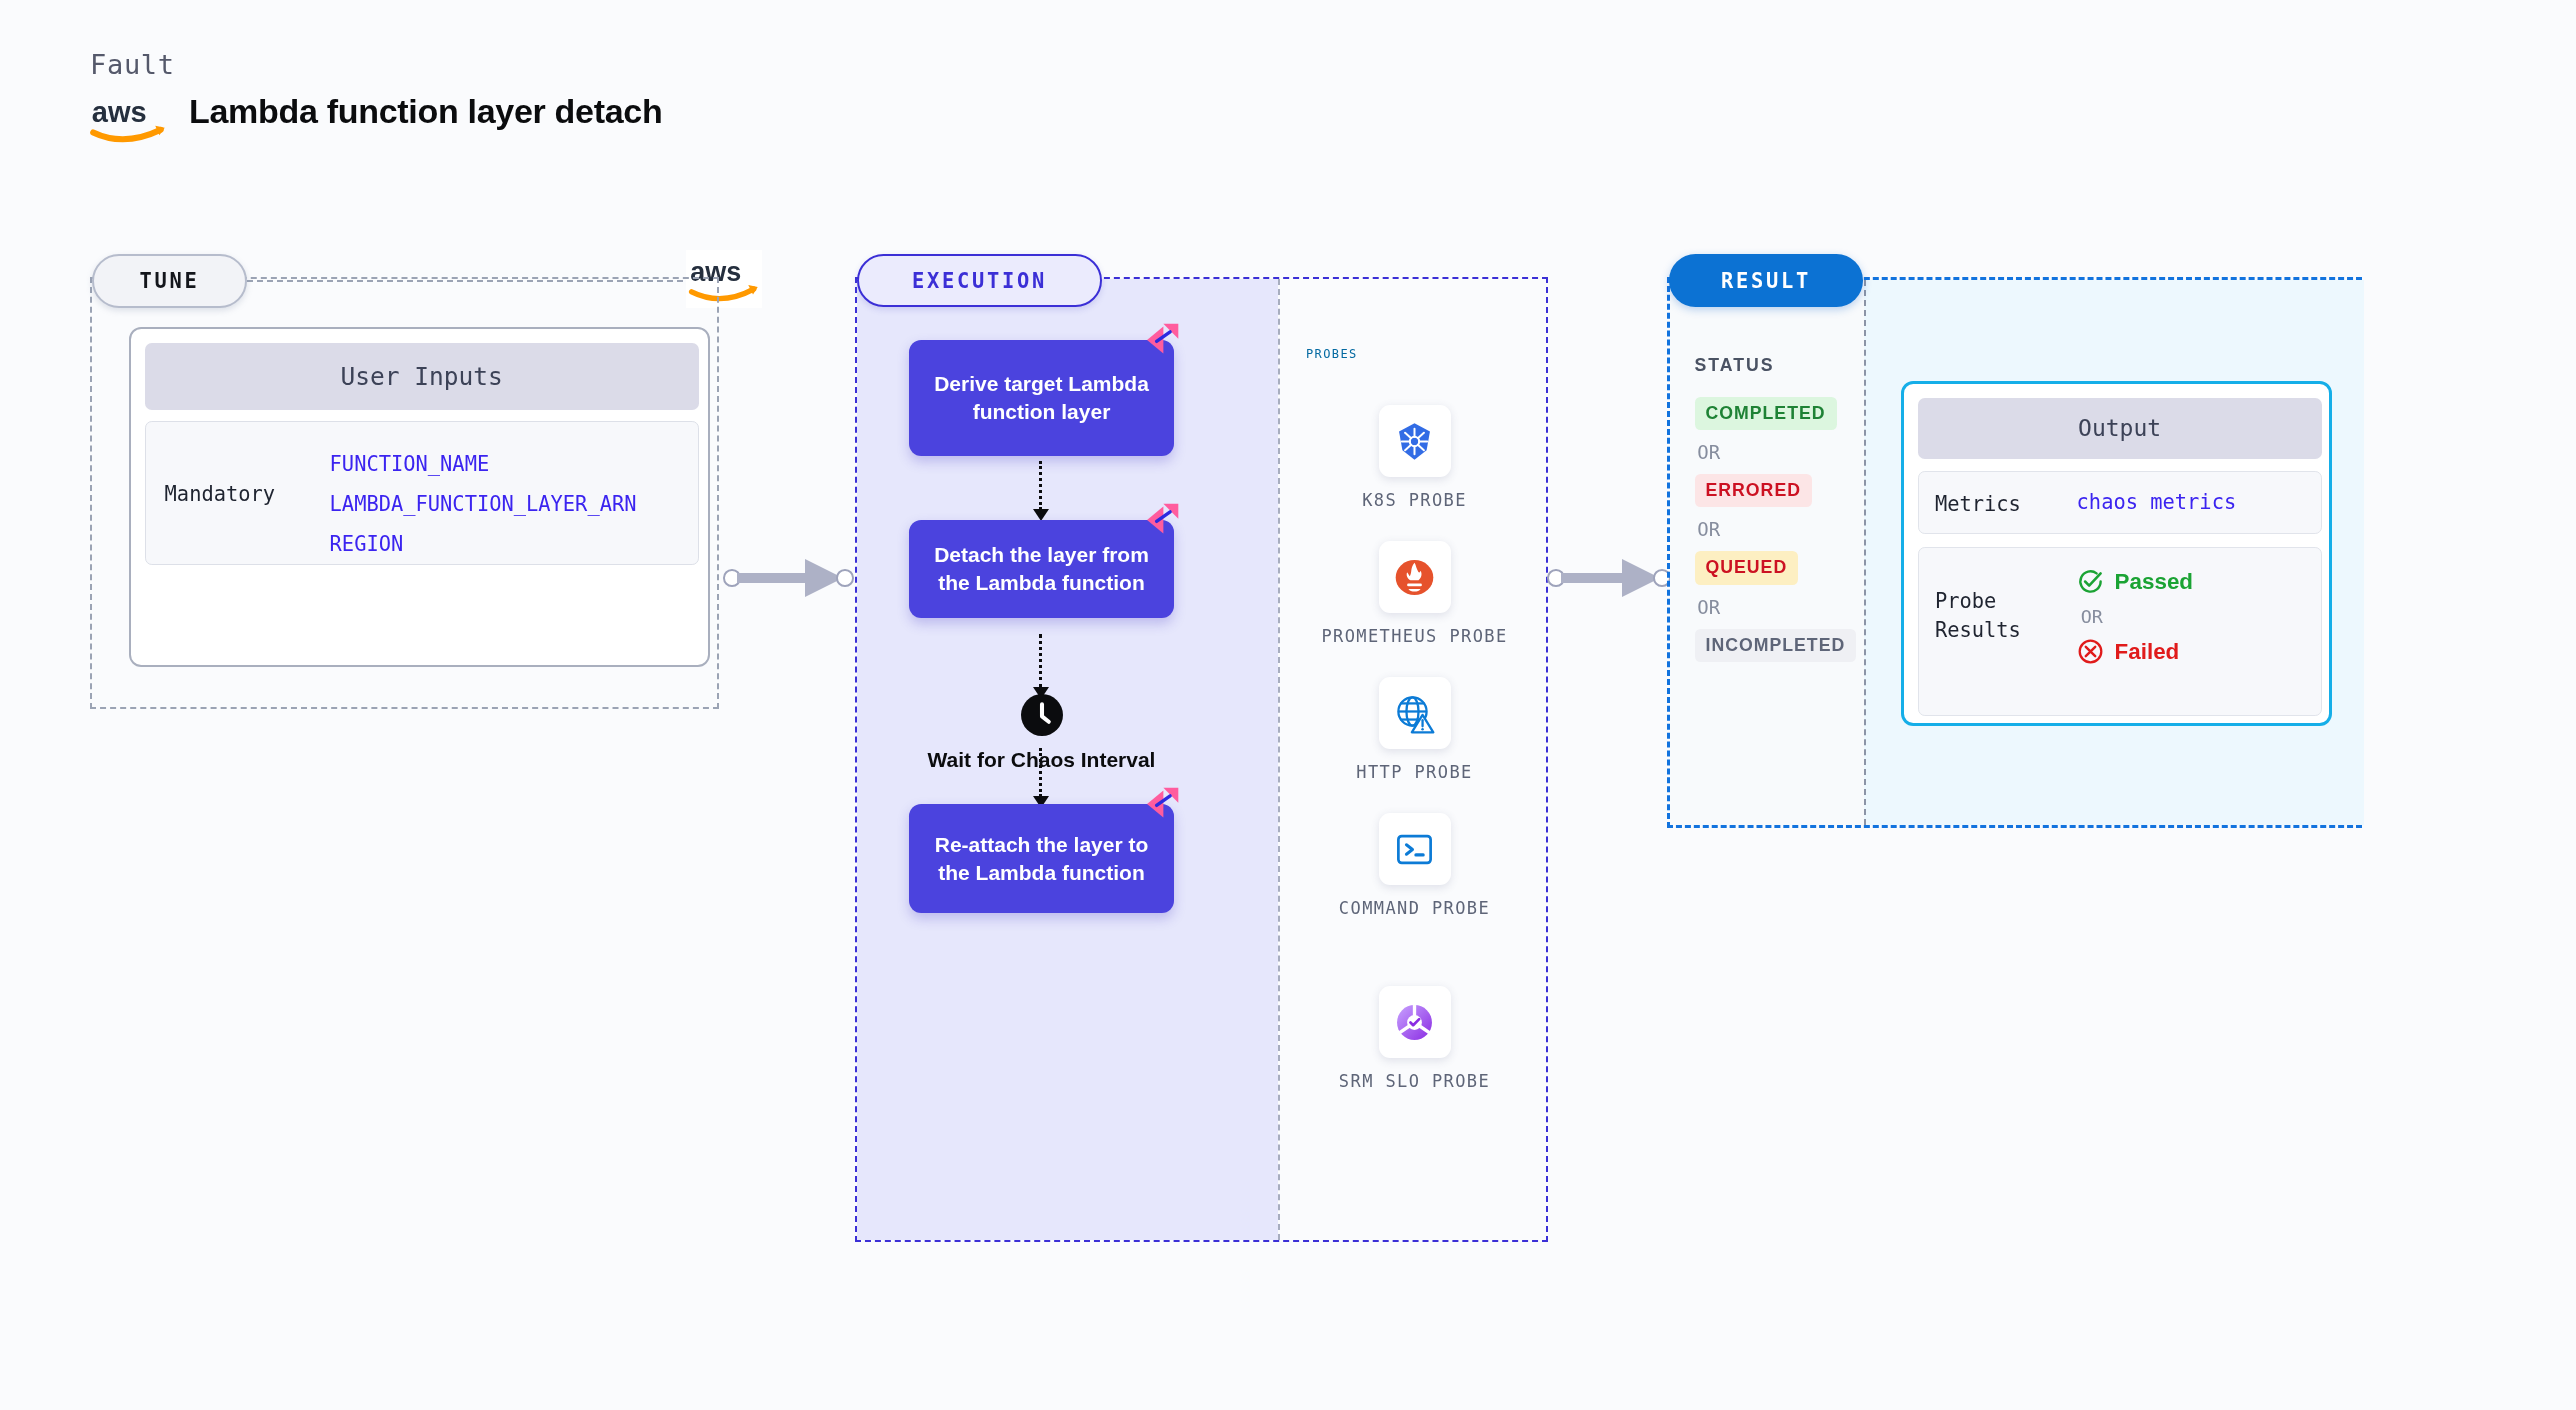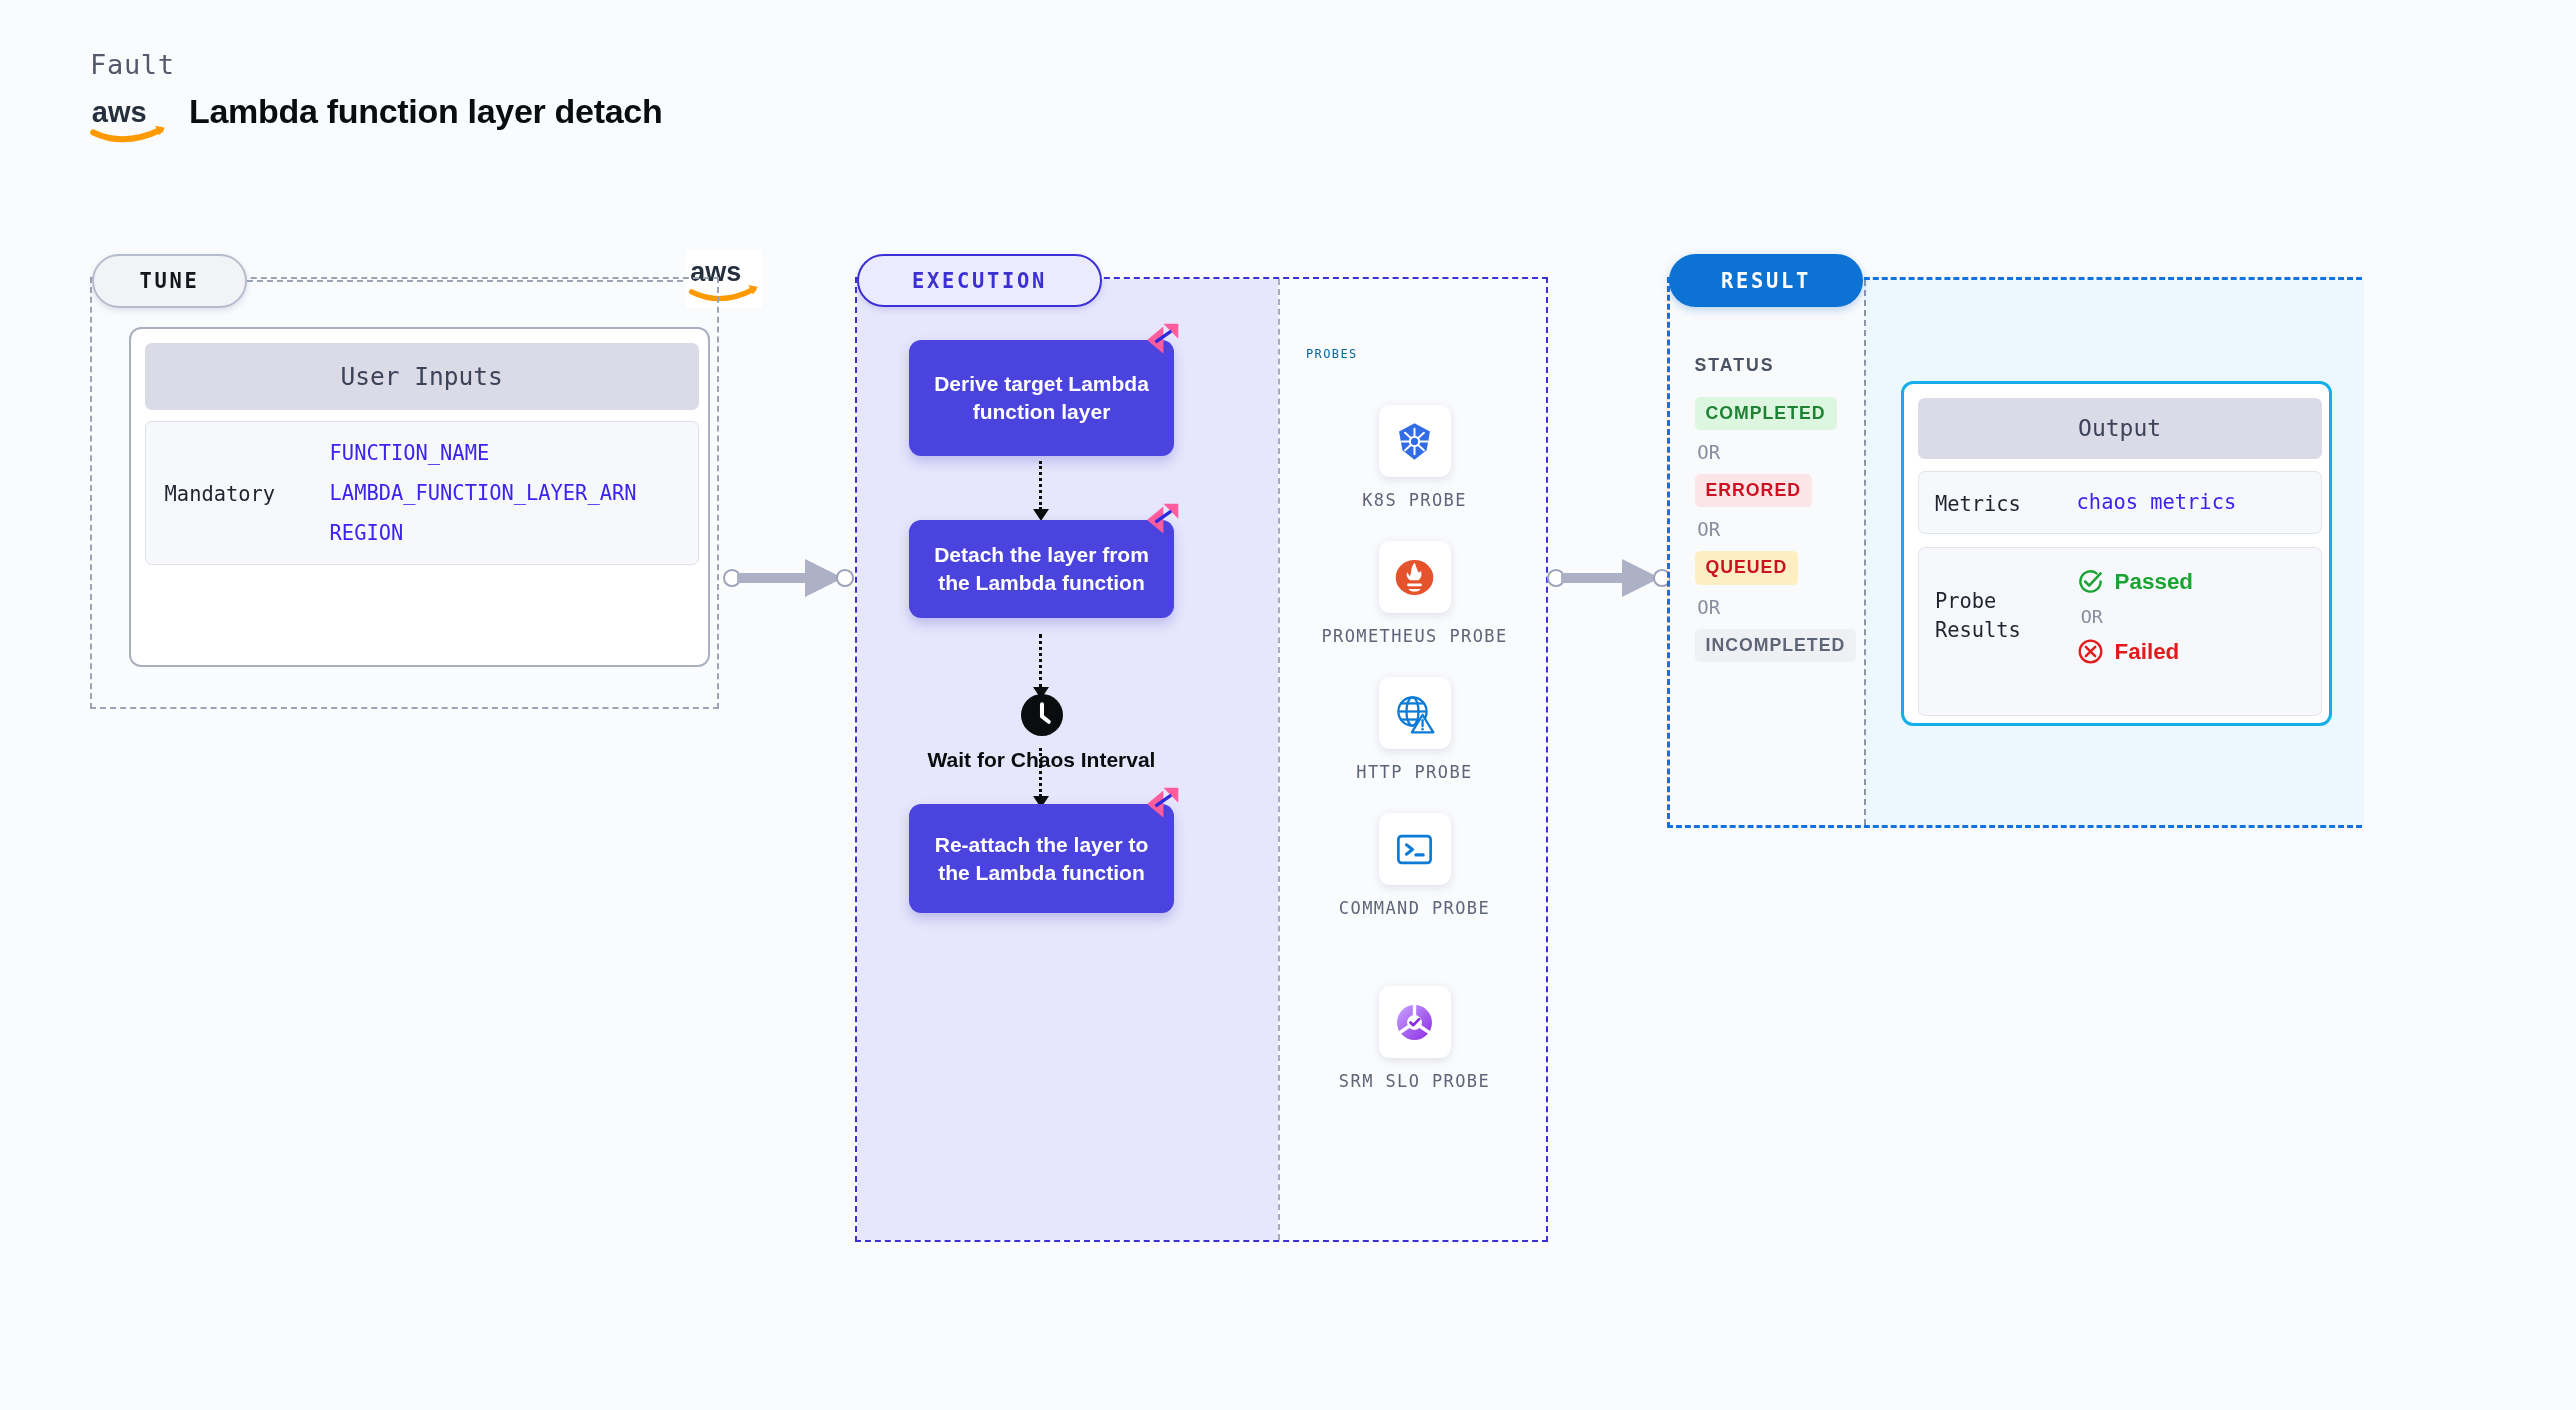--- a/index.html
+++ b/index.html
@@ -72,21 +72,21 @@
     background: #F7F8FB; border: 1.4px solid #DDE0E8; border-radius: 6.8px;
   }
   .sec-mand { height: 144px; }
   .sec-opt  { top: 250px; height: 68px; }
   .sec-label {
     position: absolute; left: 19px;
     font-family: "DejaVu Sans Mono", monospace;
     font-size: 20.4px; color: #1F2430;
   }
   .sec-vals {
-    position: absolute; left: 184px; top: 1px;
+    position: absolute; left: 184px; top: 12px;
     display: flex; flex-direction: column; justify-content: center; height: 100%;
   }
   .var {
     font-family: "DejaVu Sans Mono", monospace;
     font-size: 20.4px; color: #3B24F0; line-height: 1.95;
   }
 
   
   #exec-box {
     left: 855px; top: 277px; width: 693px; height: 965px;

